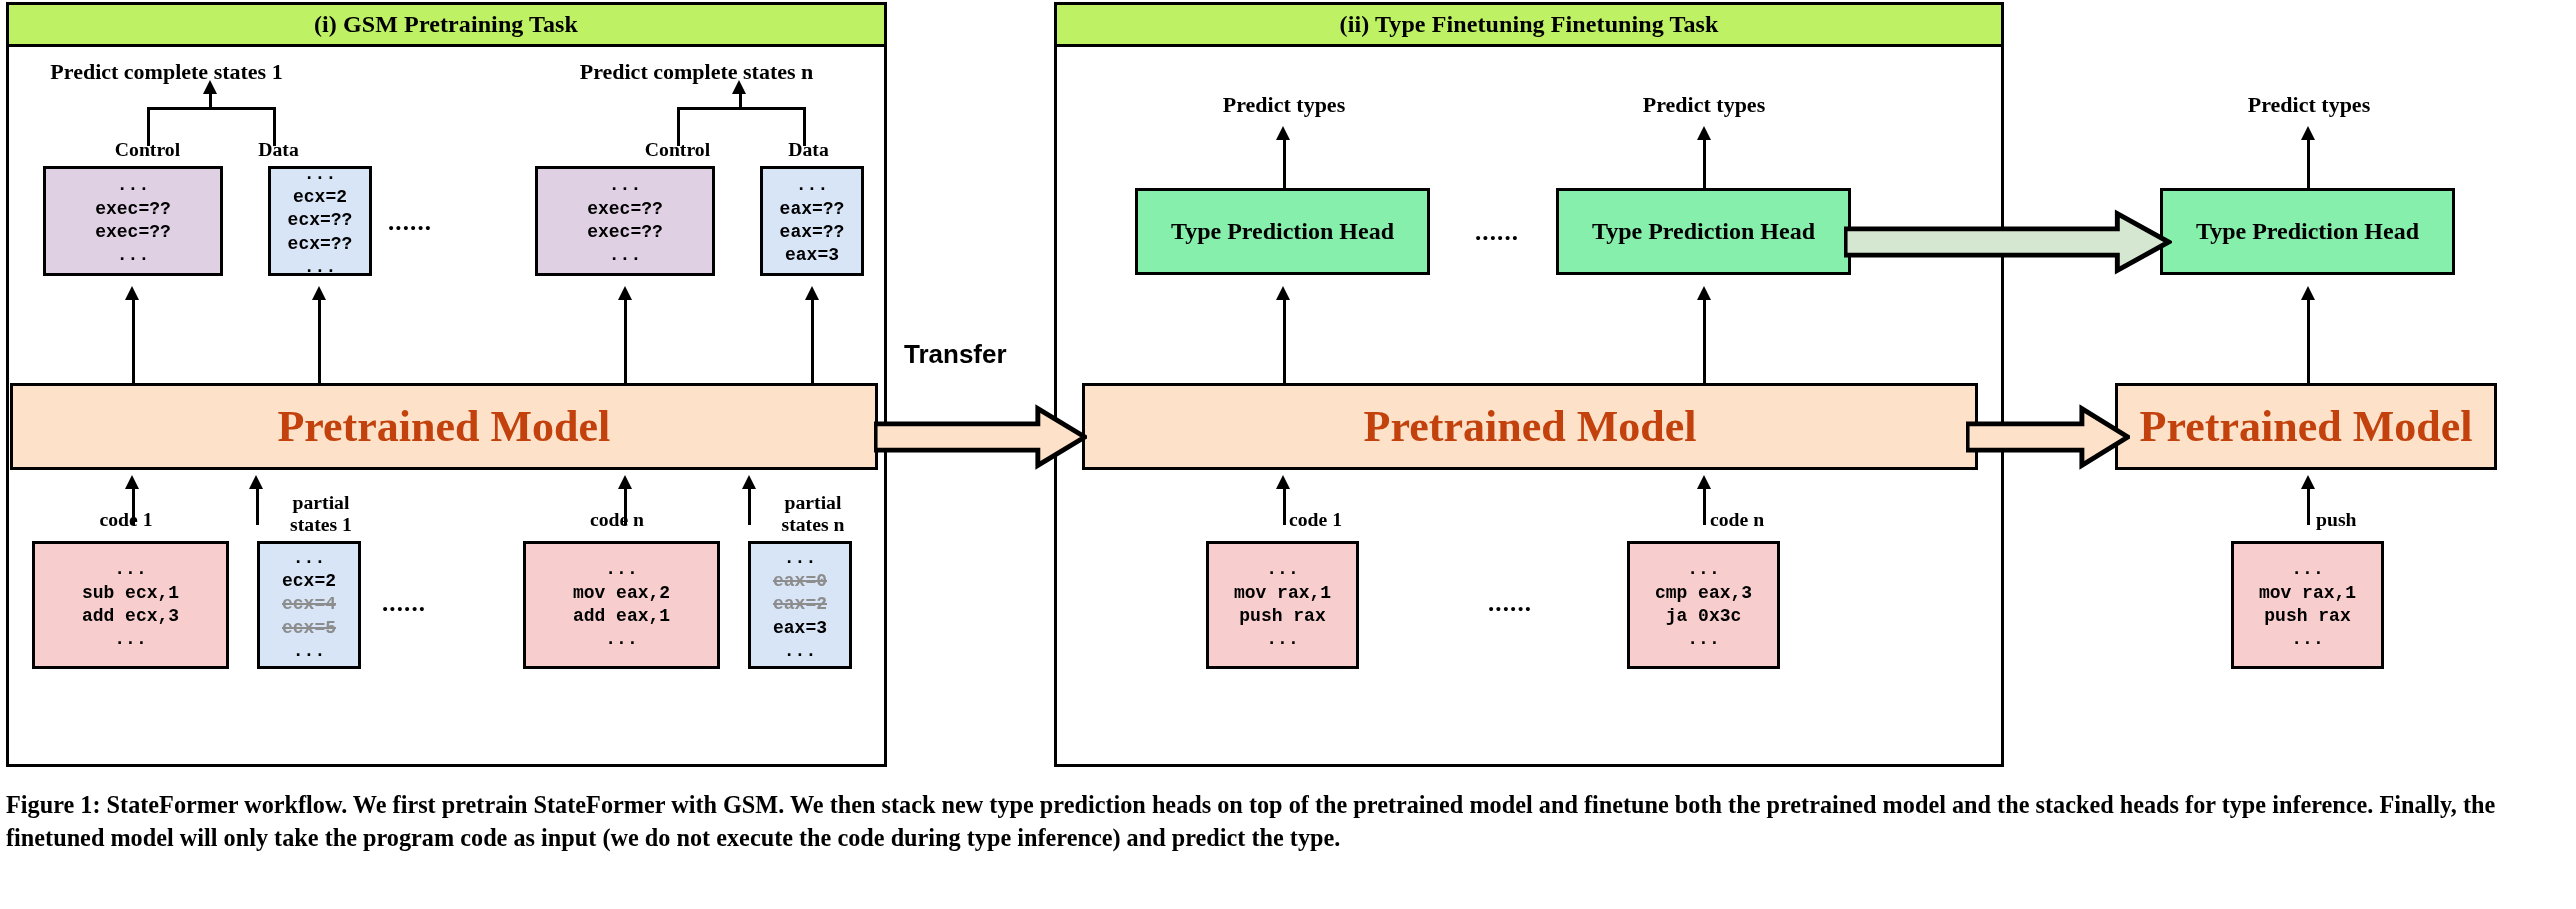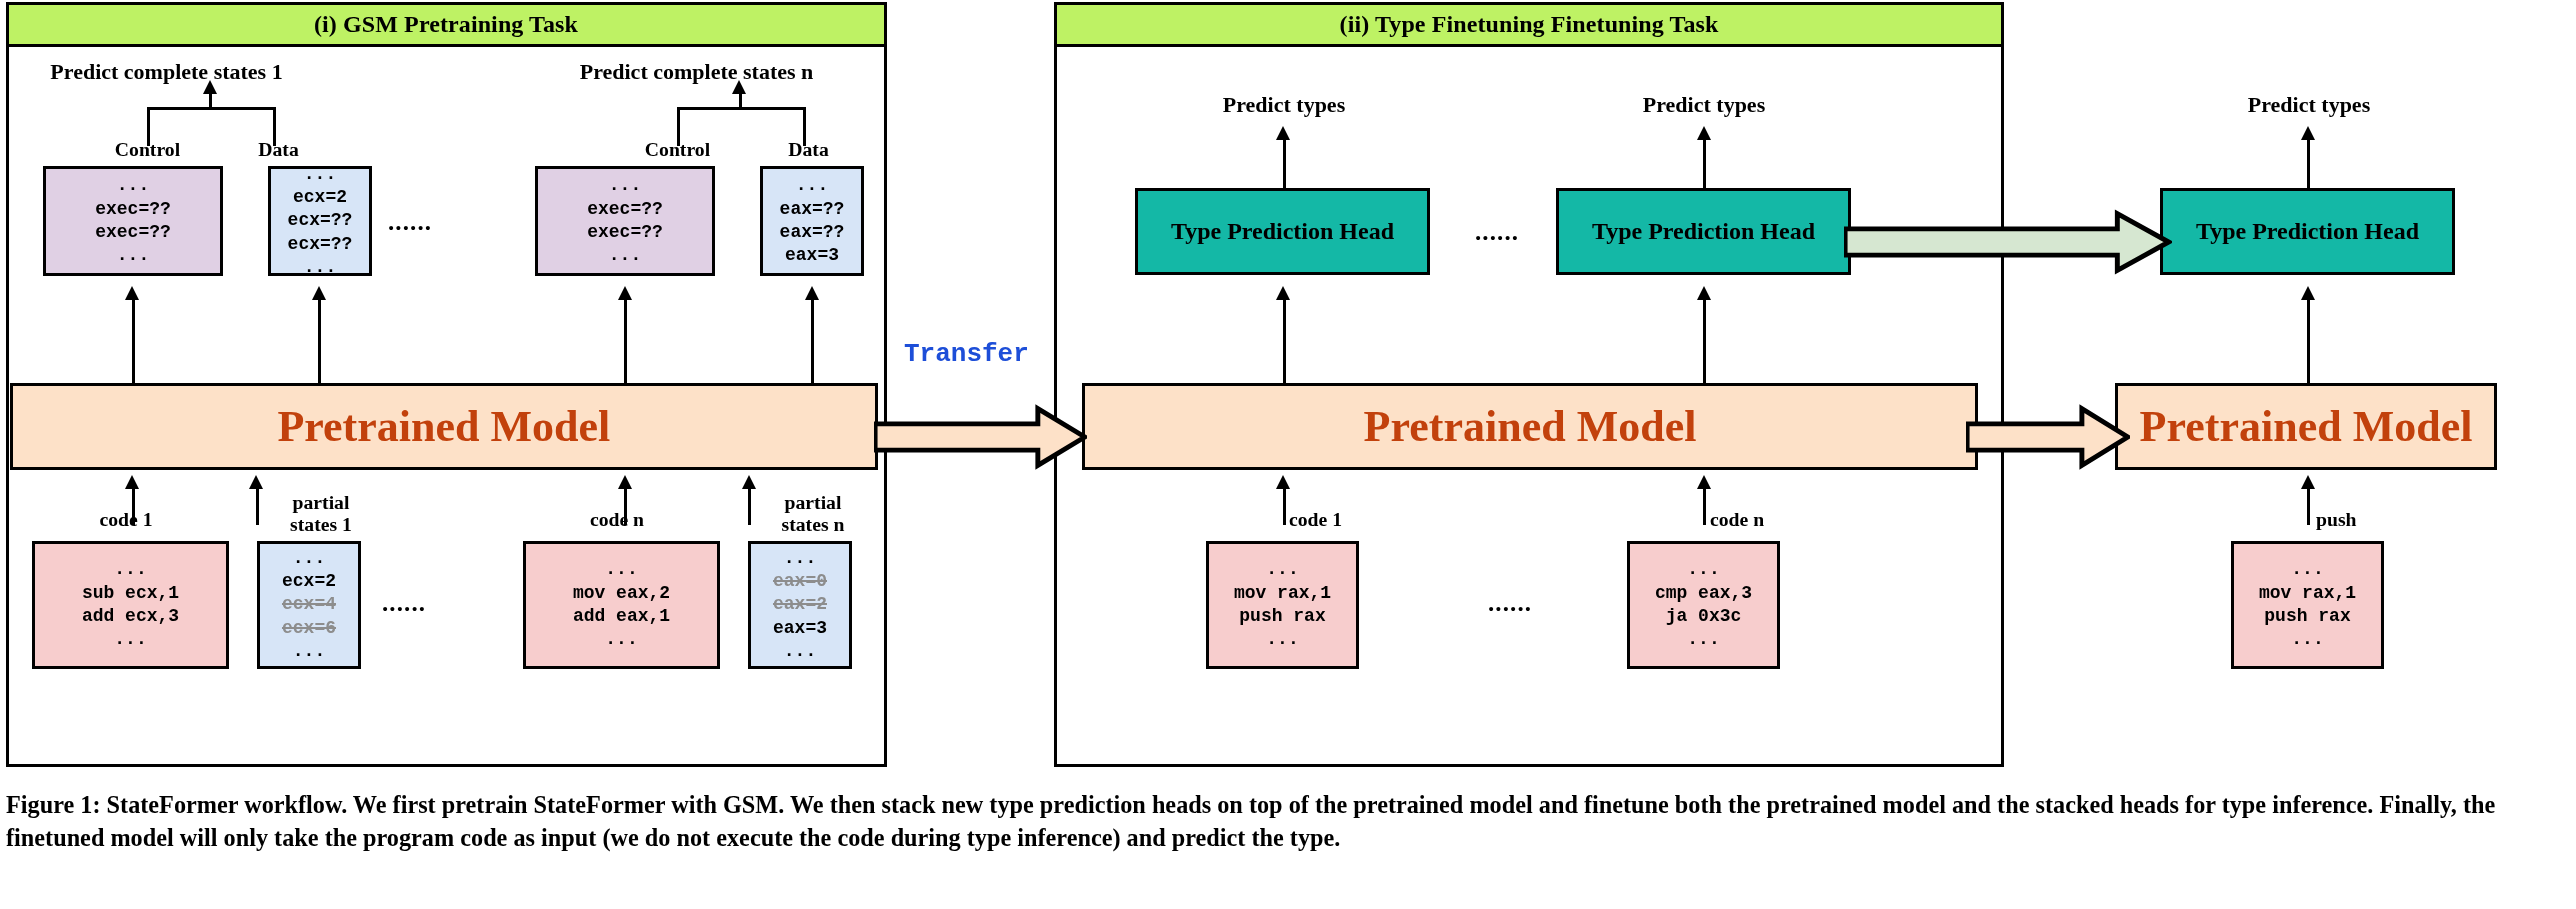--- a/index.html
+++ b/index.html
@@ -13,34 +13,34 @@
     border-bottom:3.3px solid #000;display:flex;align-items:center;justify-content:center;
     font-weight:bold;font-size:24px;letter-spacing:0.1px;color:#000;font-family:"Liberation Serif",serif;}
 
   
   .box{position:absolute;box-sizing:border-box;border:3.3px solid #000;
     display:flex;flex-direction:column;align-items:center;justify-content:center;}
   .box.purple{background:#e0d0e4;}
   .box.blue{background:#d7e5f7;}
   .box.red{background:#f7cdcd;}
   .box.peach{background:#fde1c8;}
-  .box.green{background:#14b8a6;}
+  .box.green{background:#86efac;}
 
   .mono{font-family:"Liberation Mono",monospace;font-weight:bold;font-size:18px;
         line-height:1.30;color:#000;white-space:pre;text-align:center;}
   .mono.dim{color:#8d8d8d;text-decoration:line-through;text-decoration-thickness:2.2px;}
 
   .boxlabel{position:absolute;font-weight:bold;font-size:19.7px;color:#000;text-align:center;
             font-family:"Liberation Serif",serif;line-height:1.12;}
 
   .bigtext{font-weight:bold;font-size:44px;color:#c2410c;font-family:"Liberation Serif",serif;}
   .headtext{font-weight:bold;font-size:24px;color:#000;font-family:"Liberation Serif",serif;}
 
-  .caption-label{position:absolute;font-weight:bold;font-size:21px;color:#1d4ed8;
-                 font-family:Liberation Mono, monospace;}
+  .caption-label{position:absolute;font-weight:bold;font-size:21px;color:#000000;
+                 font-family:Liberation Sans, sans-serif;}
 
   
   .vline{position:absolute;background:#000;width:2.7px;}
   .hline{position:absolute;background:#000;height:2.7px;}
   .arrowhead{position:absolute;width:0;height:0;
     border-left:7px solid transparent;border-right:7px solid transparent;
     border-bottom:14px solid #000;}
 
   
   .fatarrow{position:absolute;}
@@ -145,21 +145,21 @@
     <div class="mono">...</div>
     <div class="mono">sub ecx,1</div>
     <div class="mono">add ecx,3</div>
     <div class="mono">...</div>
   </div>
 
   <div class="box blue" style="left:257px;top:541px;width:104px;height:128px;">
     <div class="mono">...</div>
     <div class="mono">ecx=2</div>
     <div class="mono dim">ecx=4</div>
-    <div class="mono dim">ecx=6</div>
+    <div class="mono dim">ecx=5</div>
     <div class="mono">...</div>
   </div>
 
   <div class="dots" style="left:382px;top:589px;">......</div>
 
   <div class="boxlabel" style="left:546px;top:508px;width:142px;">code n</div>
   <div class="boxlabel" style="left:753px;top:491px;width:120px;white-space:pre-line;">partial
 states n</div>
 
   <div class="box red" style="left:523px;top:541px;width:197px;height:128px;">

